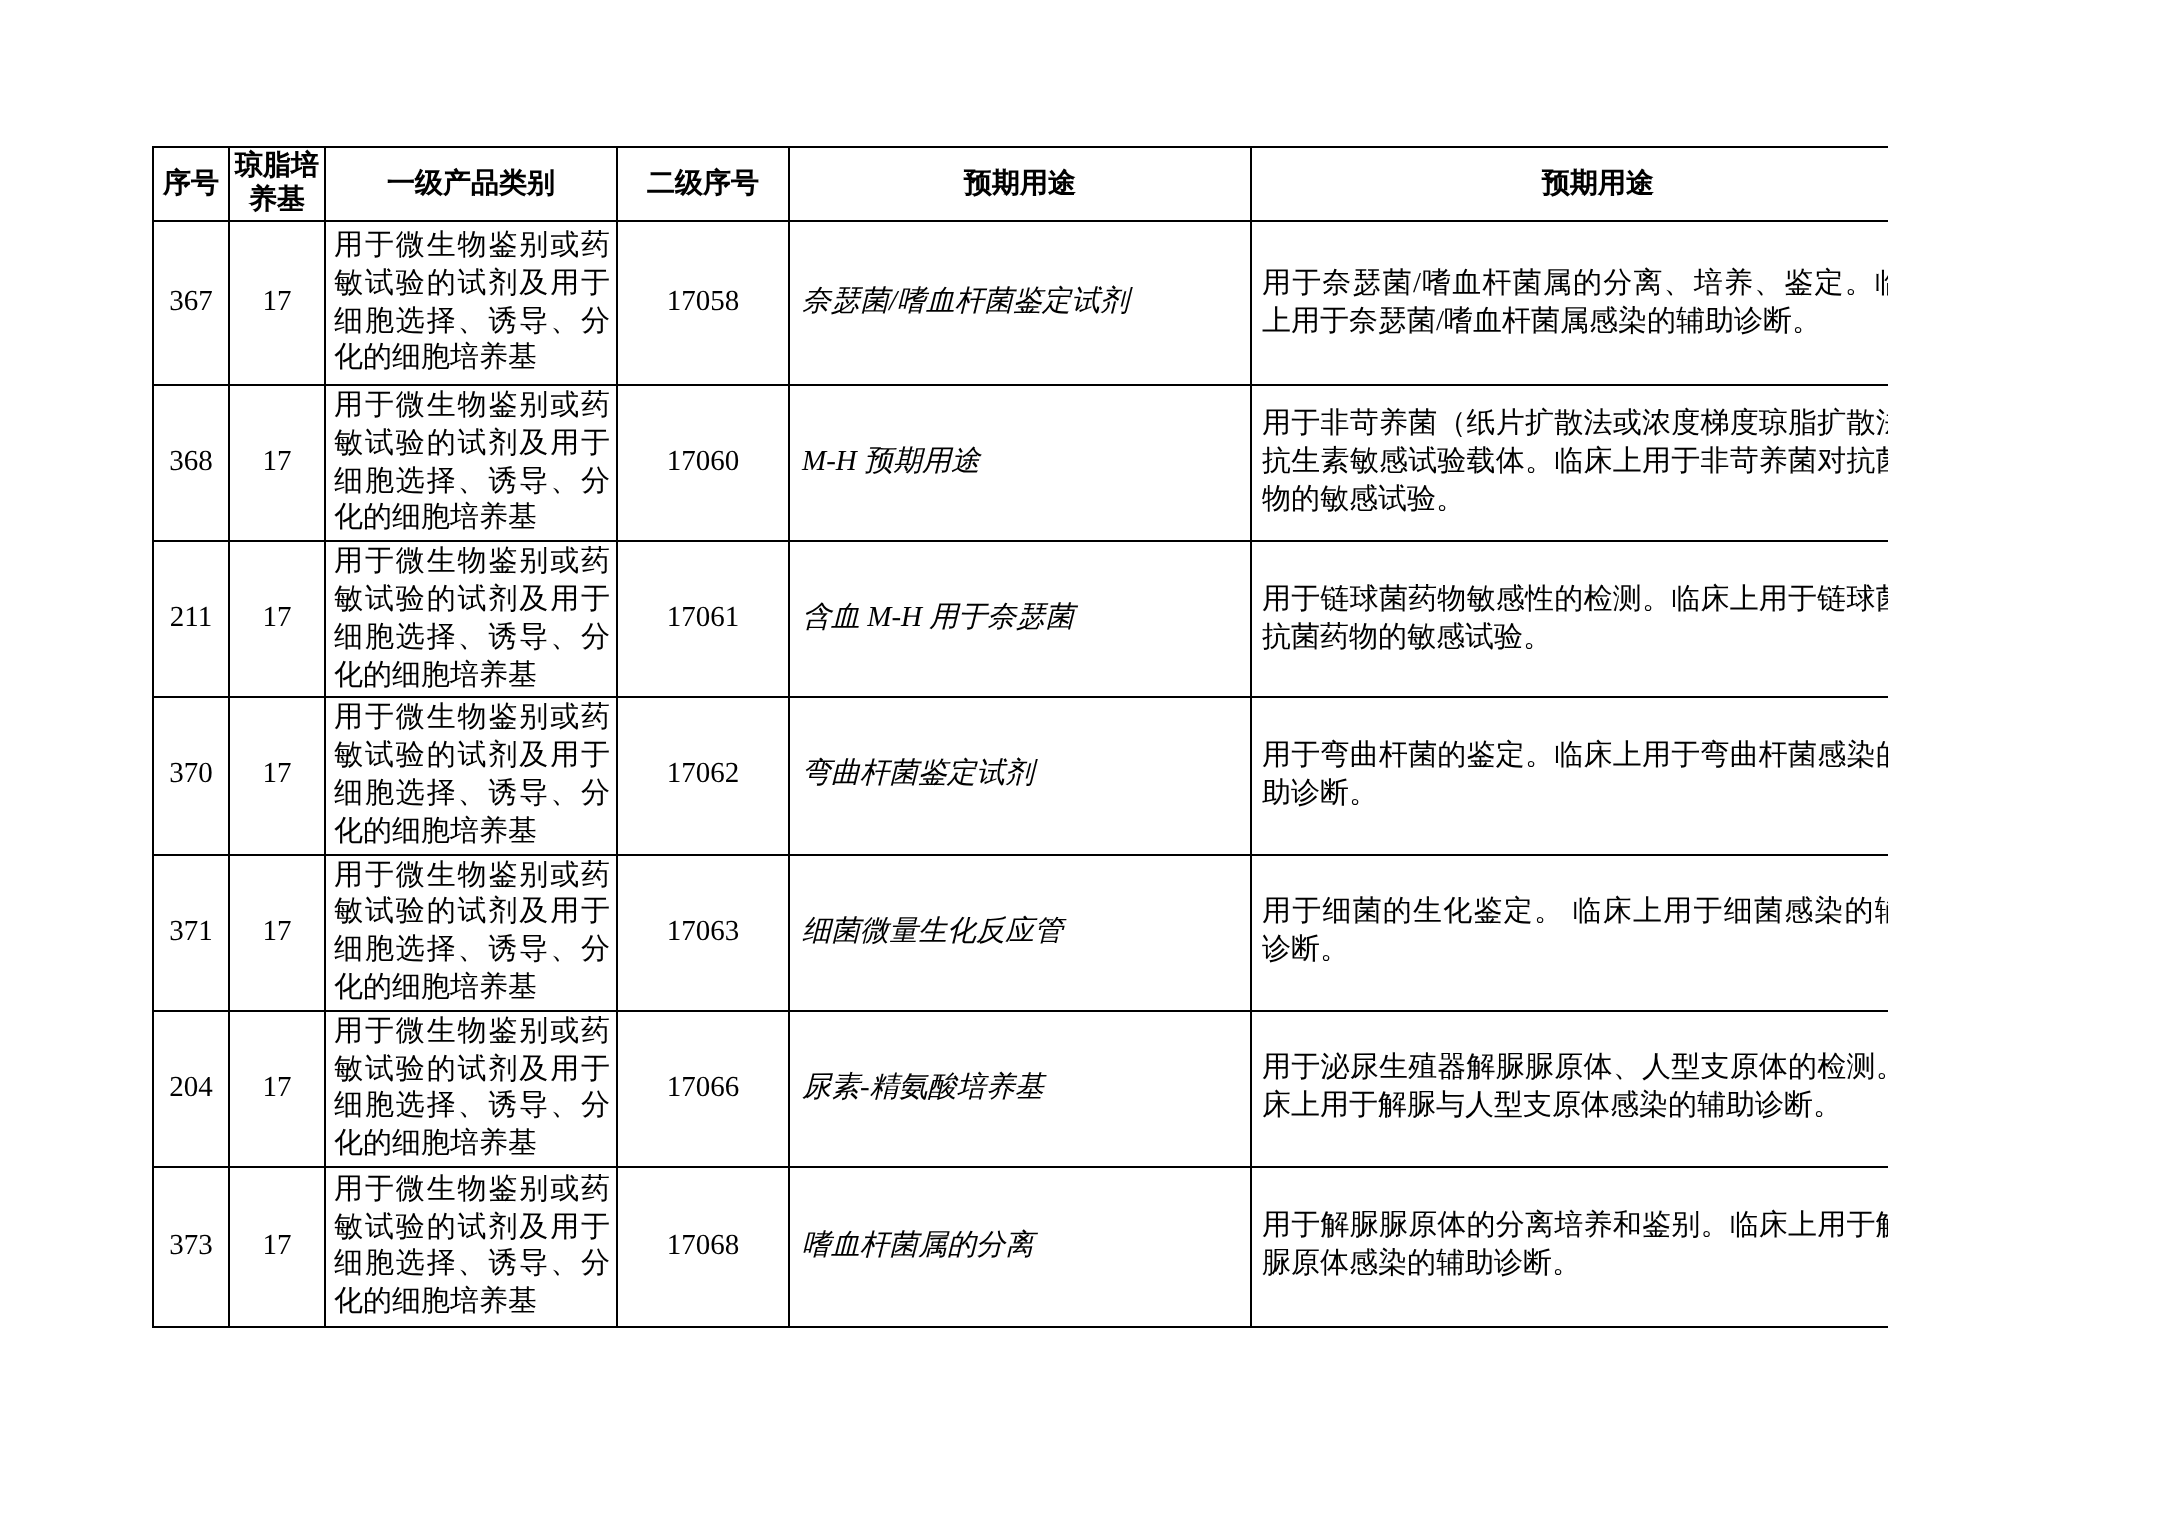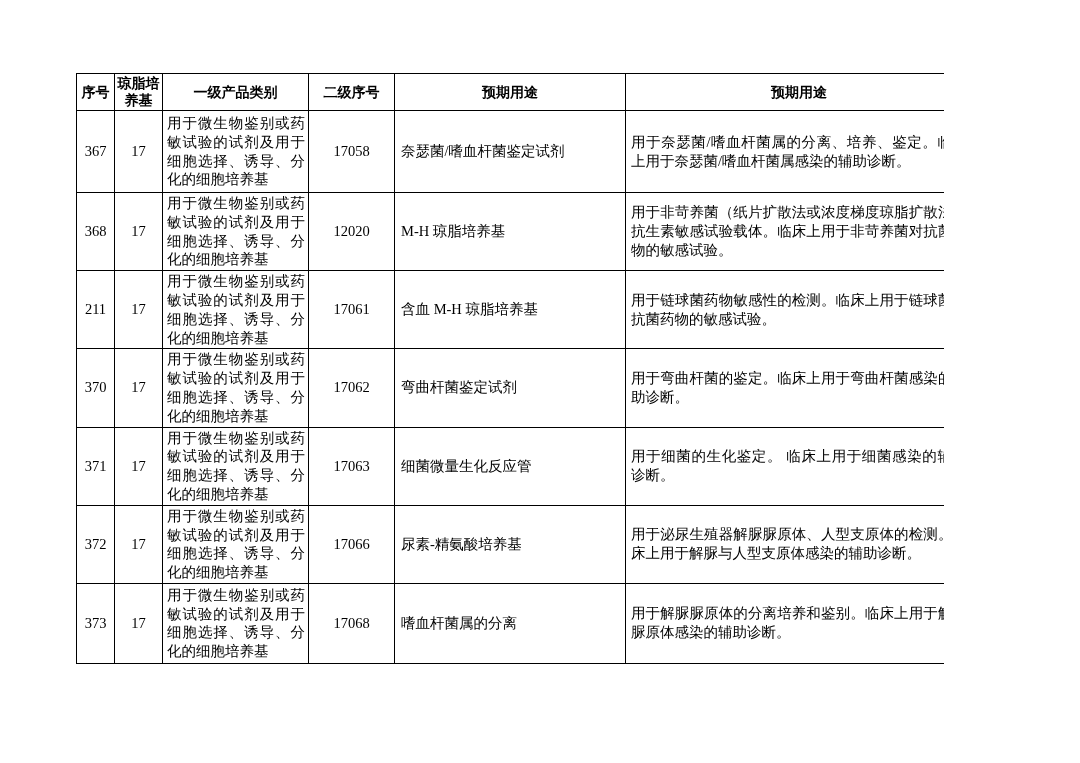--- a/index.html
+++ b/index.html
@@ -38,21 +38,21 @@
     font-size: 14.5px;
     line-height: 19px;
     padding: 1px 4px;
   }
   td.c-center { text-align: center; }
   td.c-cat {
     text-align: justify;
     padding: 1px 3px 1px 4px;
     line-height: 18.8px;
   }
-  td.c-name { text-align: left; padding: 1px 5px 1px 6px; }
+  td.c-name { text-align: left; padding: 1px 5px 1px 6px; font-style: italic; }
   td.c-use  { text-align: justify; padding: 1px 5px 1px 5px; }
   td.c-class { text-align: center; }
 </style>
 </head>
 <body>
 
 <div class="page">
   <table class="catalog">
     <colgroup>
       <col style="width:38px">
@@ -81,31 +81,31 @@
         <td class="c-cat">用于微生物鉴别或药敏试验的试剂及用于细胞选择、诱导、分化的细胞培养基</td>
         <td class="c-center">17058</td>
         <td class="c-name">奈瑟菌/嗜血杆菌鉴定试剂</td>
         <td class="c-use">用于奈瑟菌/嗜血杆菌属的分离、培养、鉴定。临床上用于奈瑟菌/嗜血杆菌属感染的辅助诊断。</td>
         <td class="c-class">Ⅱ</td>
       </tr>
       <tr style="height:77px">
         <td class="c-center">368</td>
         <td class="c-center">17</td>
         <td class="c-cat">用于微生物鉴别或药敏试验的试剂及用于细胞选择、诱导、分化的细胞培养基</td>
-        <td class="c-center">12020</td>
-        <td class="c-name">M-H 琼脂培养基</td>
+        <td class="c-center">17060</td>
+        <td class="c-name">M-H 预期用途</td>
         <td class="c-use">用于非苛养菌（纸片扩散法或浓度梯度琼脂扩散法）抗生素敏感试验载体。临床上用于非苛养菌对抗菌药物的敏感试验。</td>
         <td class="c-class">Ⅱ</td>
       </tr>
       <tr style="height:77px">
         <td class="c-center">211</td>
         <td class="c-center">17</td>
         <td class="c-cat">用于微生物鉴别或药敏试验的试剂及用于细胞选择、诱导、分化的细胞培养基</td>
         <td class="c-center">17061</td>
-        <td class="c-name">含血 M-H 琼脂培养基</td>
+        <td class="c-name">含血 M-H 用于奈瑟菌</td>
         <td class="c-use">用于链球菌药物敏感性的检测。临床上用于链球菌对抗菌药物的敏感试验。</td>
         <td class="c-class">Ⅱ</td>
       </tr>
       <tr style="height:77px">
         <td class="c-center">370</td>
         <td class="c-center">17</td>
         <td class="c-cat">用于微生物鉴别或药敏试验的试剂及用于细胞选择、诱导、分化的细胞培养基</td>
         <td class="c-center">17062</td>
         <td class="c-name">弯曲杆菌鉴定试剂</td>
         <td class="c-use">用于弯曲杆菌的鉴定。临床上用于弯曲杆菌感染的辅助诊断。</td>
@@ -114,21 +114,21 @@
       <tr style="height:77px">
         <td class="c-center">371</td>
         <td class="c-center">17</td>
         <td class="c-cat">用于微生物鉴别或药敏试验的试剂及用于细胞选择、诱导、分化的细胞培养基</td>
         <td class="c-center">17063</td>
         <td class="c-name">细菌微量生化反应管</td>
         <td class="c-use">用于细菌的生化鉴定。 临床上用于细菌感染的辅助诊断。</td>
         <td class="c-class">Ⅱ</td>
       </tr>
       <tr style="height:77px">
-        <td class="c-center">372</td>
+        <td class="c-center">204</td>
         <td class="c-center">17</td>
         <td class="c-cat">用于微生物鉴别或药敏试验的试剂及用于细胞选择、诱导、分化的细胞培养基</td>
         <td class="c-center">17066</td>
         <td class="c-name">尿素-精氨酸培养基</td>
         <td class="c-use">用于泌尿生殖器解脲脲原体、人型支原体的检测。临床上用于解脲与人型支原体感染的辅助诊断。</td>
         <td class="c-class">Ⅱ</td>
       </tr>
       <tr style="height:80px">
         <td class="c-center">373</td>
         <td class="c-center">17</td>

